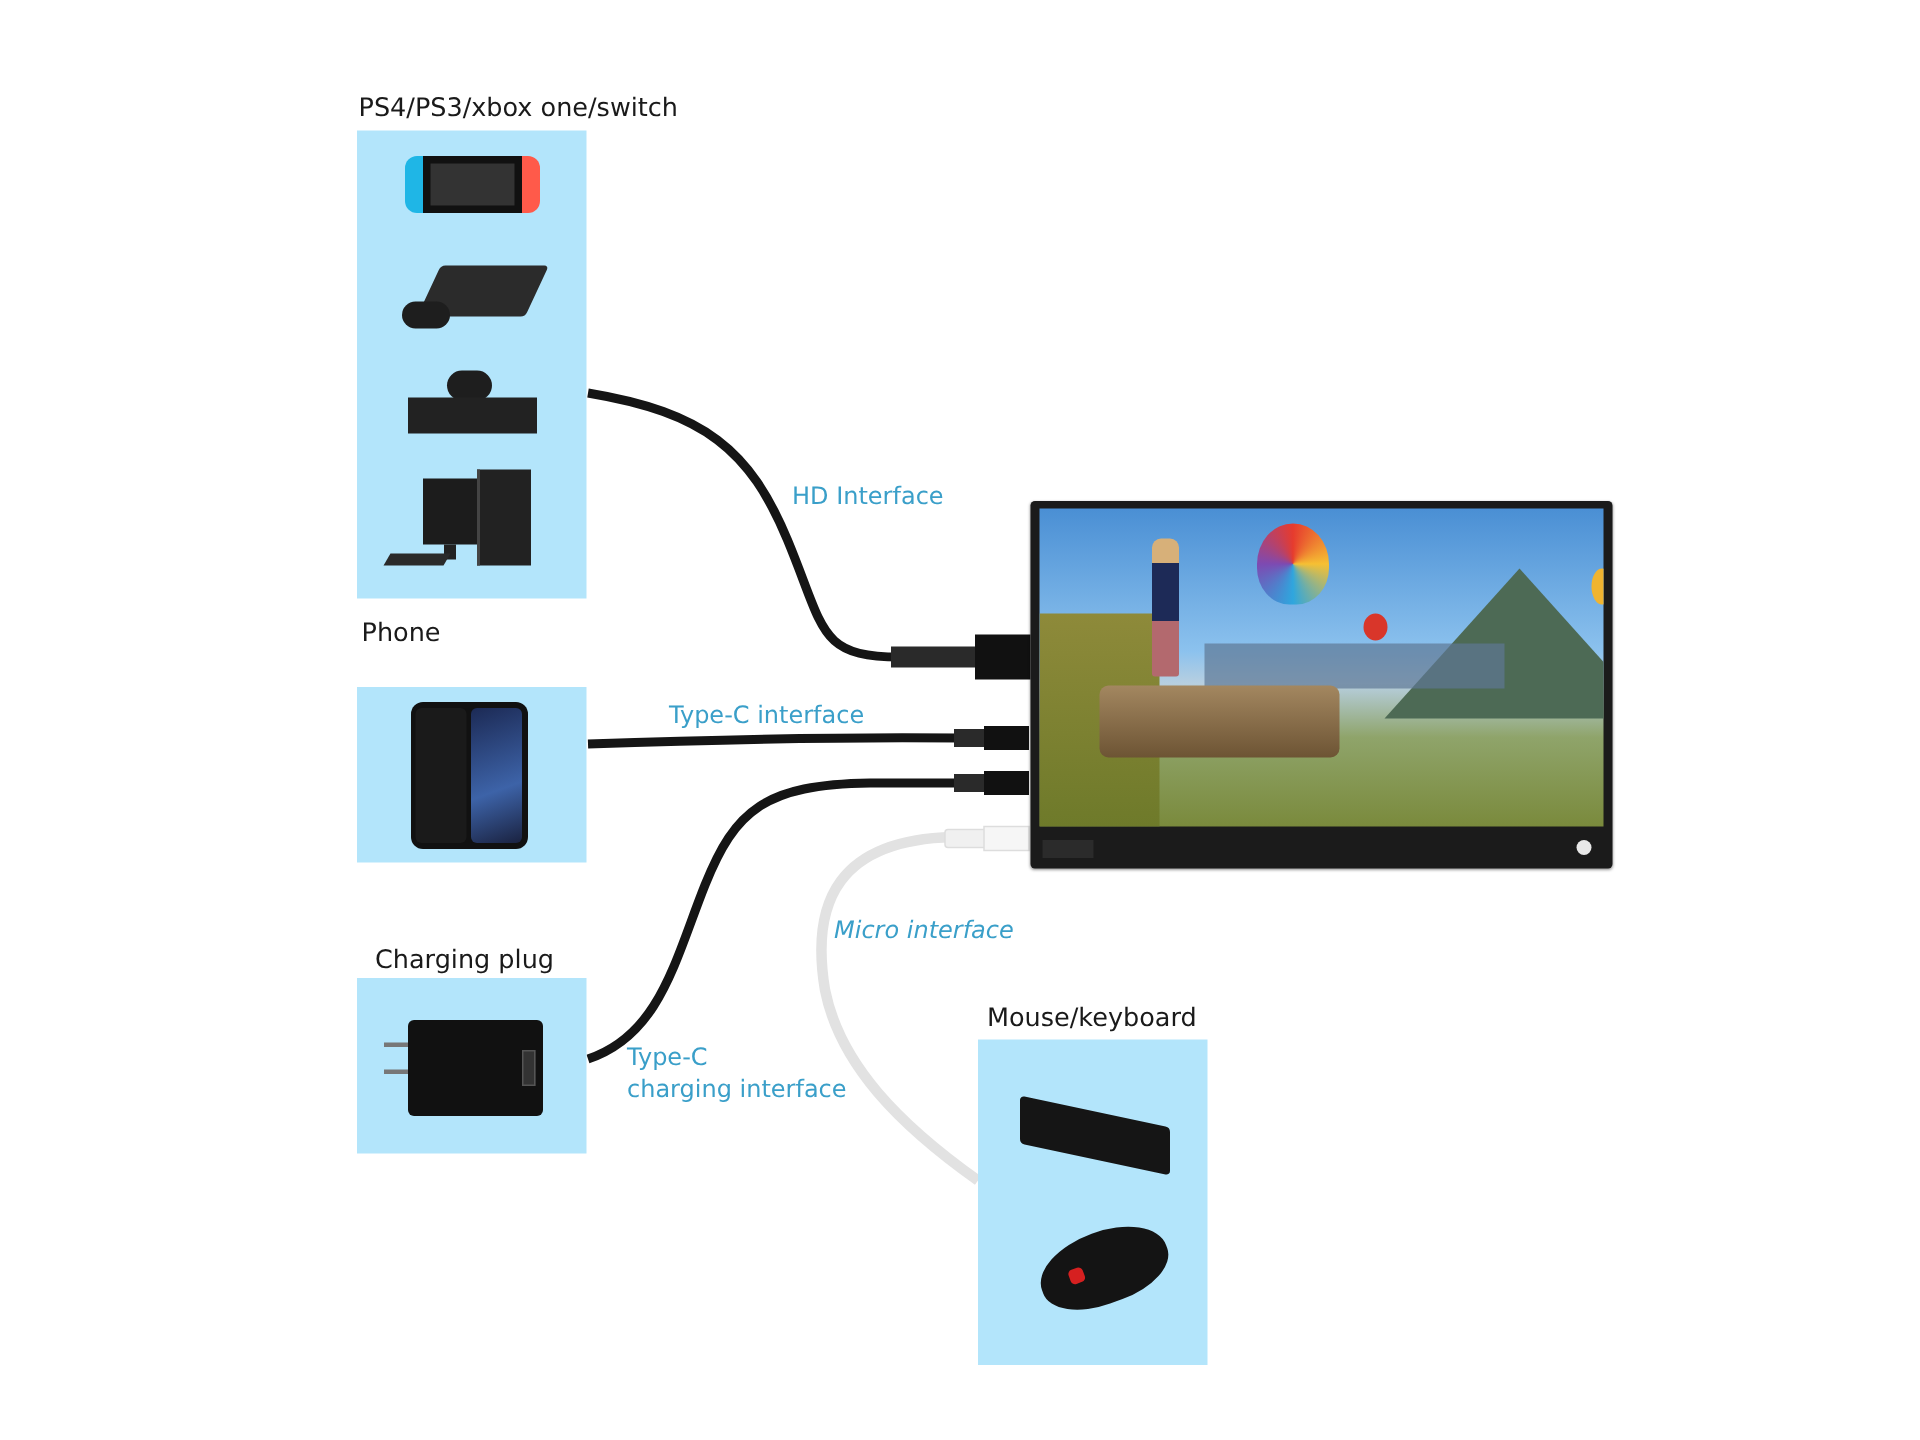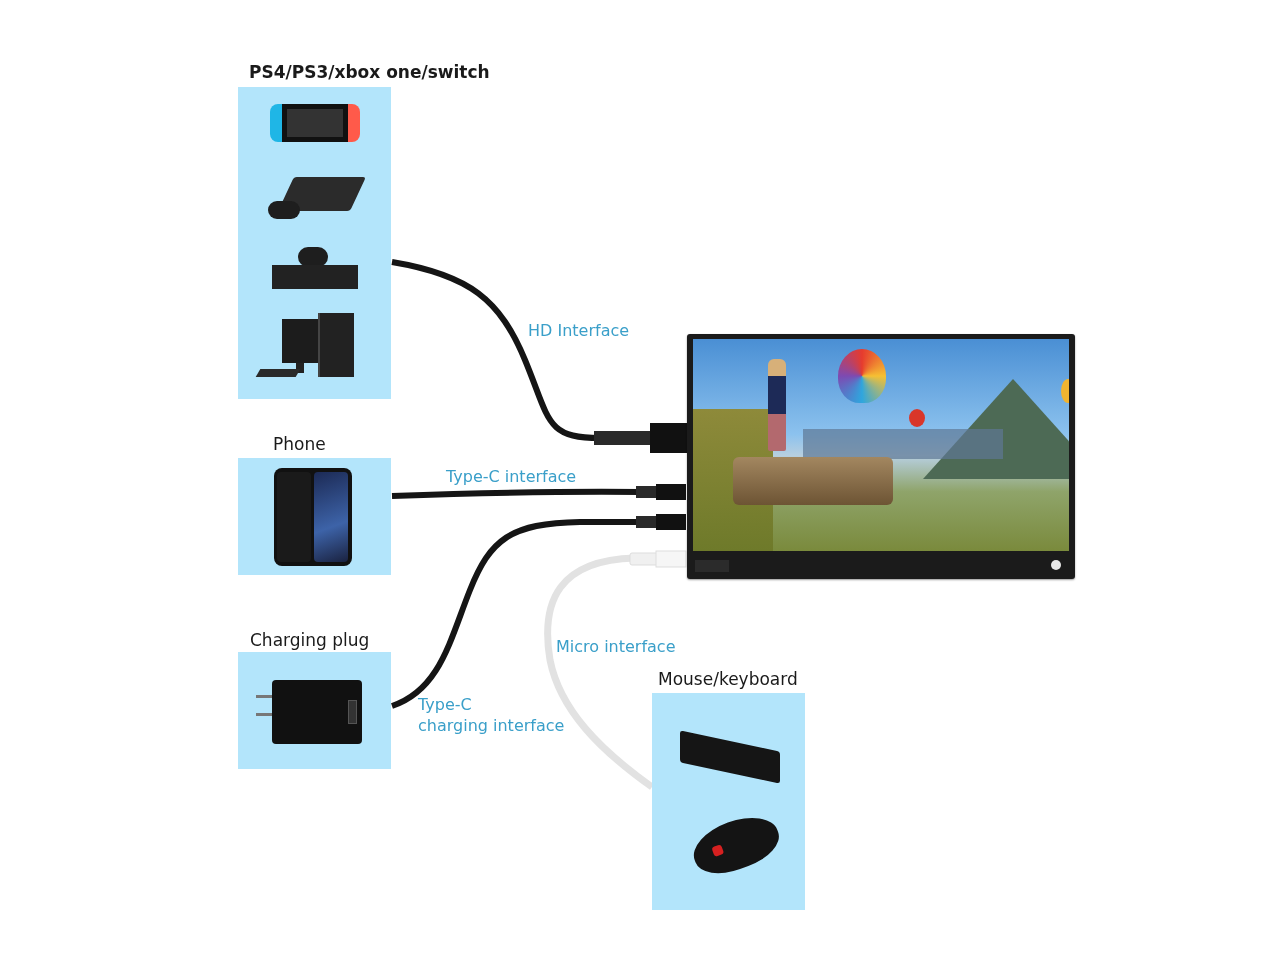--- a/index.html
+++ b/index.html
@@ -25,21 +25,21 @@
 
   <path d="M392 706 C 440 690, 450 640, 470 590 C 490 540, 510 523, 580 522 L 640 522" stroke="#151515" stroke-width="6" fill="none"></path>
   <rect x="636" y="516" width="22" height="12" fill="#2a2a2a"></rect>
   <rect x="656" y="514" width="30" height="16" fill="#111"></rect>
 
   <path d="M652 787 C 600 750, 560 710, 550 660 C 540 600, 560 560, 635 558" stroke="#e2e2e2" stroke-width="7" fill="none"></path>
   <rect x="630" y="553" width="28" height="12" rx="2" fill="#f0f0f0" stroke="#ddd"></rect>
   <rect x="656" y="551" width="30" height="16" fill="#f6f6f6" stroke="#ddd"></rect>
 </svg>
 
-<div class="cat-label" style="left:249px;top:62px;font-weight:bold;">PS4/PS3/xbox one/switch</div>
+<div class="cat-label" style="left:239px;top:62px;">PS4/PS3/xbox one/switch</div>
 <div class="panel" style="left:238px;top:87px;width:153px;height:312px;">
 
   <div class="abs" style="left:32px;top:17px;width:92px;height:38px;">
     <div class="abs" style="left:0;top:0;width:12px;height:38px;background:#1fb6e6;border-radius:8px 0 0 8px;"></div>
     <div class="abs" style="left:12px;top:0;width:66px;height:38px;background:#111;"></div>
     <div class="abs" style="left:17px;top:5px;width:56px;height:28px;background:#333;"></div>
     <div class="abs" style="left:78px;top:0;width:12px;height:38px;background:#ff5a4a;border-radius:0 8px 8px 0;"></div>
   </div>
 
   <div class="abs" style="left:30px;top:88px;width:96px;height:54px;">
@@ -55,21 +55,21 @@
   <div class="abs" style="left:20px;top:224px;width:100px;height:70px;">
     <div class="abs" style="left:24px;top:8px;width:38px;height:44px;background:#1c1c1c;"></div>
     <div class="abs" style="left:38px;top:52px;width:8px;height:10px;background:#222;"></div>
     <div class="abs" style="left:60px;top:2px;width:34px;height:64px;background:#222;border-left:2px solid #444;"></div>
     <div class="abs" style="left:0;top:58px;width:40px;height:8px;background:#2a2a2a;transform:skewX(-30deg);"></div>
   </div>
 </div>
 
 <div class="port-label" style="left:528px;top:320px;">HD Interface</div>
 
-<div class="cat-label" style="left:241px;top:434px;margin-left:32px;">Phone</div>
+<div class="cat-label" style="left:241px;top:412px;">Phone</div>
 <div class="panel" style="left:238px;top:458px;width:153px;height:117px;">
   <div class="abs" style="left:36px;top:10px;width:78px;height:98px;background:#111;border-radius:8px;">
     <div class="abs" style="left:3px;top:4px;width:34px;height:90px;background:#1a1a1a;border-radius:4px;"></div>
     <div class="abs" style="left:40px;top:4px;width:34px;height:90px;background:linear-gradient(160deg,#1c2a55,#3d63a8 60%,#1a2240);border-radius:4px;"></div>
   </div>
 </div>
 
 <div class="port-label" style="left:446px;top:466px;">Type-C interface</div>
 
 <div class="abs" style="left:687px;top:334px;width:388px;height:245px;background:#1b1b1b;border-radius:3px;box-shadow:0 1px 2px rgba(0,0,0,.4);">
@@ -84,21 +84,21 @@
     <div class="abs" style="left:75px;top:20px;width:18px;height:92px;background:linear-gradient(180deg,#d7b079 0 18%,#1d2a57 18% 60%,#b3696e 60%);border-radius:6px 6px 2px 2px;"></div>
 
     <div class="abs" style="left:145px;top:10px;width:48px;height:54px;border-radius:50% 50% 45% 45%;background:conic-gradient(#e63b2e,#f6c033,#2fa6de,#7d4ab2,#e63b2e);"></div>
     <div class="abs" style="left:216px;top:70px;width:16px;height:18px;border-radius:50%;background:#d9362a;"></div>
     <div class="abs" style="left:368px;top:40px;width:14px;height:24px;border-radius:50%;background:#f0b430;"></div>
   </div>
   <div class="abs" style="left:8px;top:226px;width:34px;height:12px;background:#2b2b2b;"></div>
   <div class="abs" style="left:364px;top:226px;width:10px;height:10px;border-radius:50%;background:#e8e8e8;"></div>
 </div>
 
-<div class="port-label" style="left:556px;top:636px;">Micro interface</div>
+<div class="port-label" style="left:556px;top:609px;font-style:italic;">Micro interface</div>
 
 <div class="cat-label" style="left:237px;top:630px;margin-left:13px;">Charging plug</div>
 <div class="panel" style="left:238px;top:652px;width:153px;height:117px;">
   <div class="abs" style="left:18px;top:43px;width:16px;height:3px;background:#777;"></div>
   <div class="abs" style="left:18px;top:61px;width:16px;height:3px;background:#777;"></div>
   <div class="abs" style="left:34px;top:28px;width:90px;height:64px;background:#111;border-radius:4px;">
     <div class="abs" style="left:76px;top:20px;width:7px;height:22px;background:#333;border:1px solid #555;"></div>
   </div>
 </div>
 

